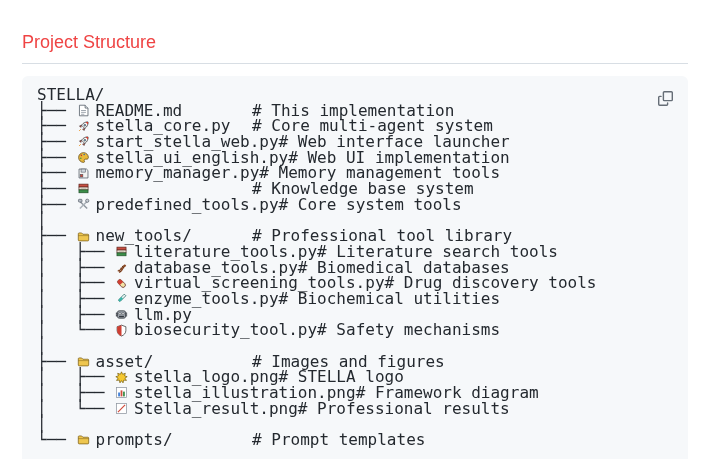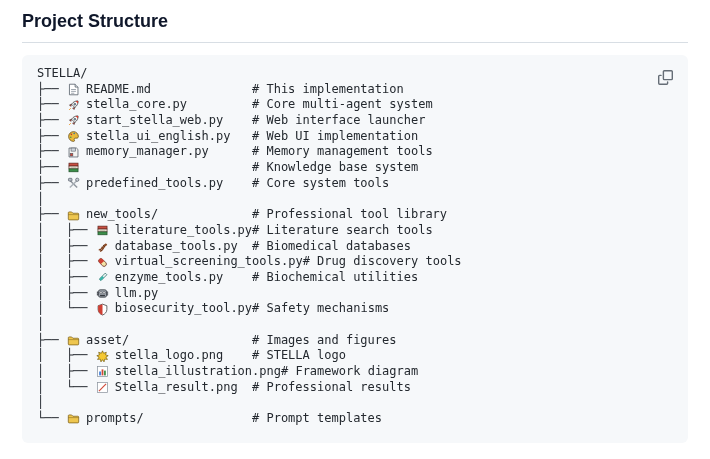--- a/index.html
+++ b/index.html
@@ -1,20 +1,20 @@
 <!DOCTYPE html>
 <html><head>
 <meta charset="utf-8">
 <style>
   html,body{margin:0;padding:0;background:#ffffff;}
   body{width:710px;height:459px;overflow:hidden;color:#1f2328;font-family:"Liberation Sans",sans-serif;}
   .page{padding:10px 22px 0 22px;box-sizing:border-box;}
-  .page-title{font-size:18px;font-weight:700;margin:1px 0 0 0;padding-bottom:10px;border-bottom:1px solid #d8dee4;color:#0f172a;}
+  .page-title{font-size:18px;font-weight:400;margin:22px 0 0 0;padding-bottom:10px;border-bottom:1px solid #d8dee4;color:#ef4444;}
   .codeblock{position:relative;margin-top:12px;background:#f6f8fa;border-radius:6px;padding:11px 16px 16px 15px;box-sizing:border-box;}
-  .tree{font-family:"DejaVu Sans Mono","Liberation Mono",monospace;font-size:12px;line-height:15.7px;color:#24292f;}
+  .tree{font-family:"DejaVu Sans Mono","Liberation Mono",monospace;font-size:16px;line-height:15.7px;color:#24292f;}
   .row{display:flex;height:15.7px;align-items:center;}
   .left{display:inline-flex;align-items:center;min-width:215px;flex:none;}
   .pfx,.fname,.comment{white-space:pre;}
   .icon{width:13px;height:13px;display:inline-block;margin:0 6px 0 1px;flex:none;}
   .icon svg{width:13px;height:13px;display:block;}
   .copy-btn{position:absolute;top:9px;right:10px;width:26px;height:26px;border:none;background:transparent;padding:0;display:flex;align-items:center;justify-content:center;cursor:pointer;border-radius:6px;}
   .copy-btn svg{width:15px;height:15px;fill:#656d76;}
 </style>
 </head>
 <body>

